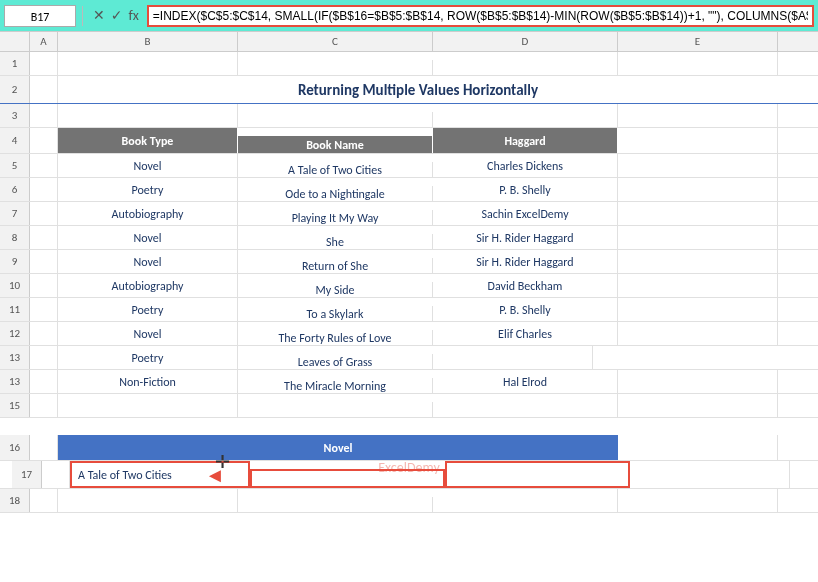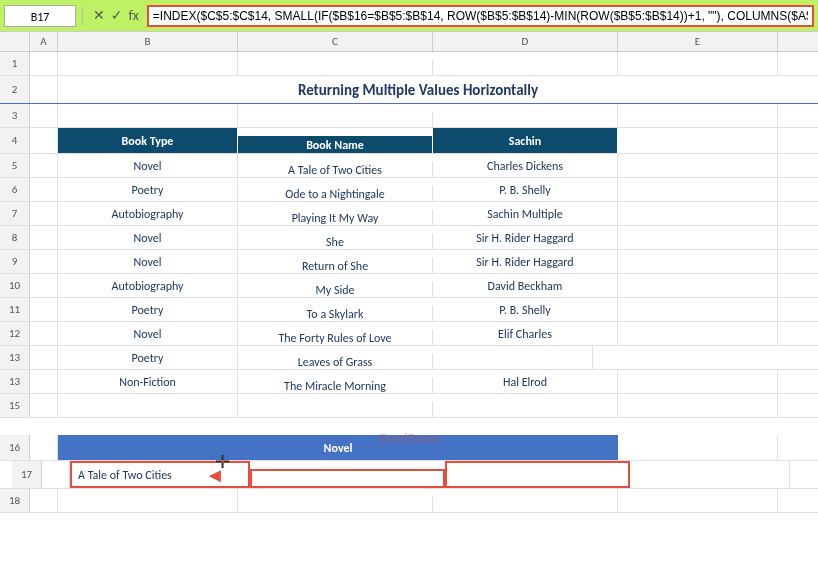--- a/index.html
+++ b/index.html
@@ -11,21 +11,21 @@
       height: 582px;
       overflow: hidden;
     }
 
     
     .formula-bar {
       display: flex;
       align-items: center;
       height: 32px;
       border-bottom: 1px solid #ccc;
-      background: #bef264;
+      background: #5eead4;
       padding: 0 4px;
       gap: 4px;
     }
     .cell-ref-box {
       width: 72px;
       height: 22px;
       border: 1px solid #aaa;
       font-size: 12px;
       text-align: center;
       line-height: 22px;
@@ -121,21 +121,21 @@
       white-space: nowrap;
     }
     .cell.col-a { width: 28px; min-width: 28px; }
     .cell.col-b { width: 180px; min-width: 180px; }
     .cell.col-c { width: 195px; min-width: 195px; margin-top: 8px; }
     .cell.col-d { width: 185px; min-width: 185px; }
     .cell.col-e { width: 160px; min-width: 160px; }
 
     
     .header-cell {
-      background: #0c4a6e;
+      background: #737373;
       color: #fff;
       font-weight: bold;
       justify-content: center;
       border-right: 1px solid #fff;
     }
     .title-span {
       font-size: 15px;
       font-weight: bold;
       color: #1f3864;
       text-align: center;
@@ -232,21 +232,21 @@
       <div class="cell col-c"></div>
       <div class="cell col-d"></div>
       <div class="cell col-e"></div>
     </div>
 
     <div class="sheet-row" style="height:26px;">
       <div class="row-num">4</div>
       <div class="cell col-a"></div>
       <div class="cell col-b header-cell">Book Type</div>
       <div class="cell col-c header-cell">Book Name</div>
-      <div class="cell col-d header-cell">Sachin</div>
+      <div class="cell col-d header-cell">Haggard</div>
       <div class="cell col-e"></div>
     </div>
 
     <div class="sheet-row">
       <div class="row-num">5</div>
       <div class="cell col-a"></div>
       <div class="cell col-b data-cell">Novel</div>
       <div class="cell col-c data-cell">A Tale of Two Cities</div>
       <div class="cell col-d data-cell">Charles Dickens</div>
       <div class="cell col-e"></div>
@@ -259,21 +259,21 @@
       <div class="cell col-c data-cell">Ode to a Nightingale</div>
       <div class="cell col-d data-cell">P. B. Shelly</div>
       <div class="cell col-e"></div>
     </div>
 
     <div class="sheet-row">
       <div class="row-num">7</div>
       <div class="cell col-a"></div>
       <div class="cell col-b data-cell">Autobiography</div>
       <div class="cell col-c data-cell">Playing It My Way</div>
-      <div class="cell col-d data-cell">Sachin Multiple</div>
+      <div class="cell col-d data-cell">Sachin ExcelDemy</div>
       <div class="cell col-e"></div>
     </div>
 
     <div class="sheet-row">
       <div class="row-num">8</div>
       <div class="cell col-a"></div>
       <div class="cell col-b data-cell">Novel</div>
       <div class="cell col-c data-cell">She</div>
       <div class="cell col-d data-cell">Sir H. Rider Haggard</div>
       <div class="cell col-e"></div>
@@ -366,15 +366,15 @@
       <div class="cell col-b"></div>
       <div class="cell col-c"></div>
       <div class="cell col-d"></div>
       <div class="cell col-e"></div>
     </div>
 
   </div>
 
   <div style="position:absolute; left:215px; bottom:40px; font-size:18px; color:#333;">✛</div>
 
-  <div style="position:absolute; bottom:66px; left:50%; transform:translateX(-50%); color:#e74c3c; font-size:14px; opacity:0.4; font-style:italic; pointer-events:none; white-space:nowrap;">ExcelDemy</div>
+  <div style="position:absolute; bottom:37px; left:50%; transform:translateX(-50%); color:#e74c3c; font-size:14px; opacity:0.4; pointer-events:none; white-space:nowrap;">ExcelDemy</div>
 
 </div>
 
 </body></html>

